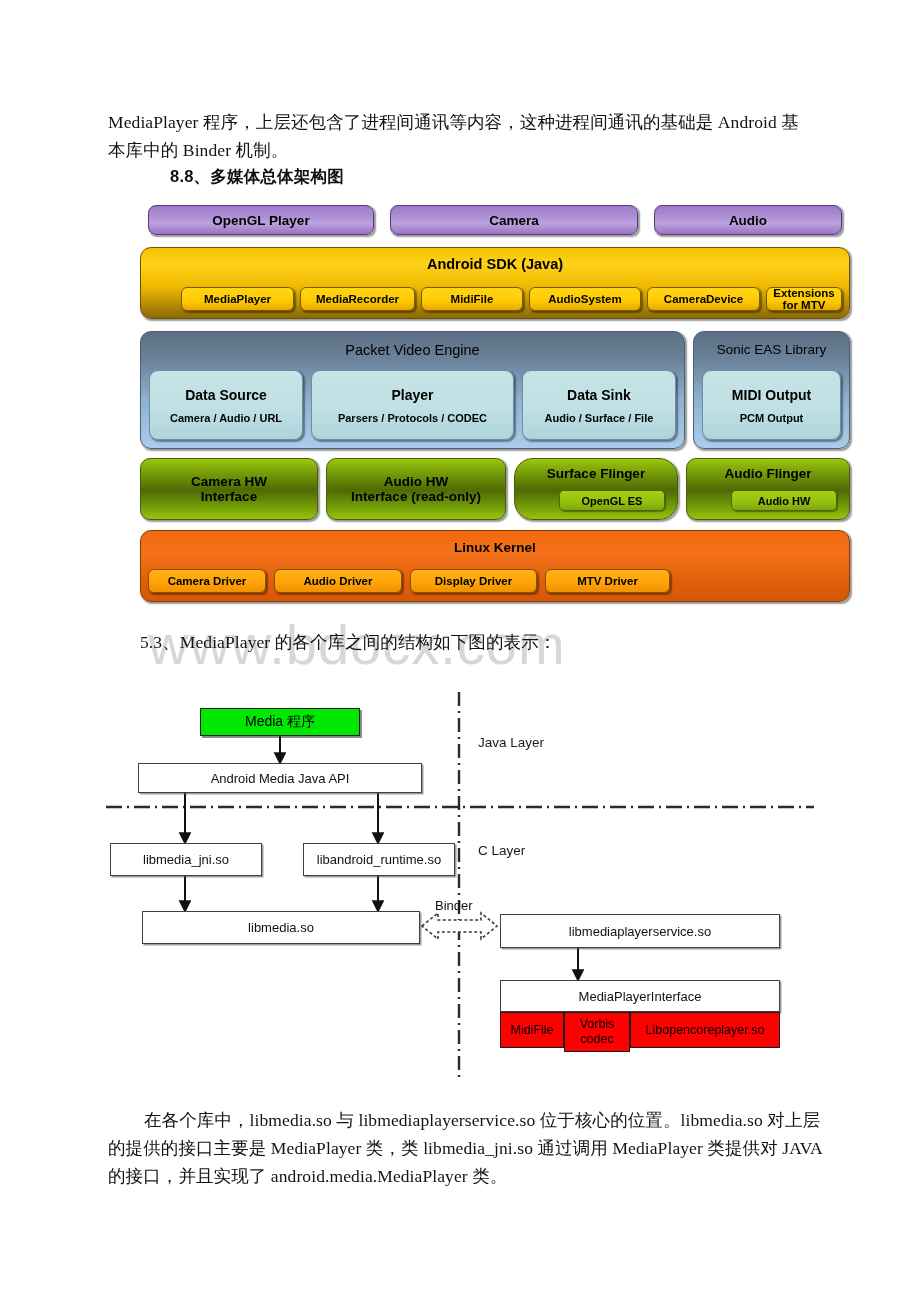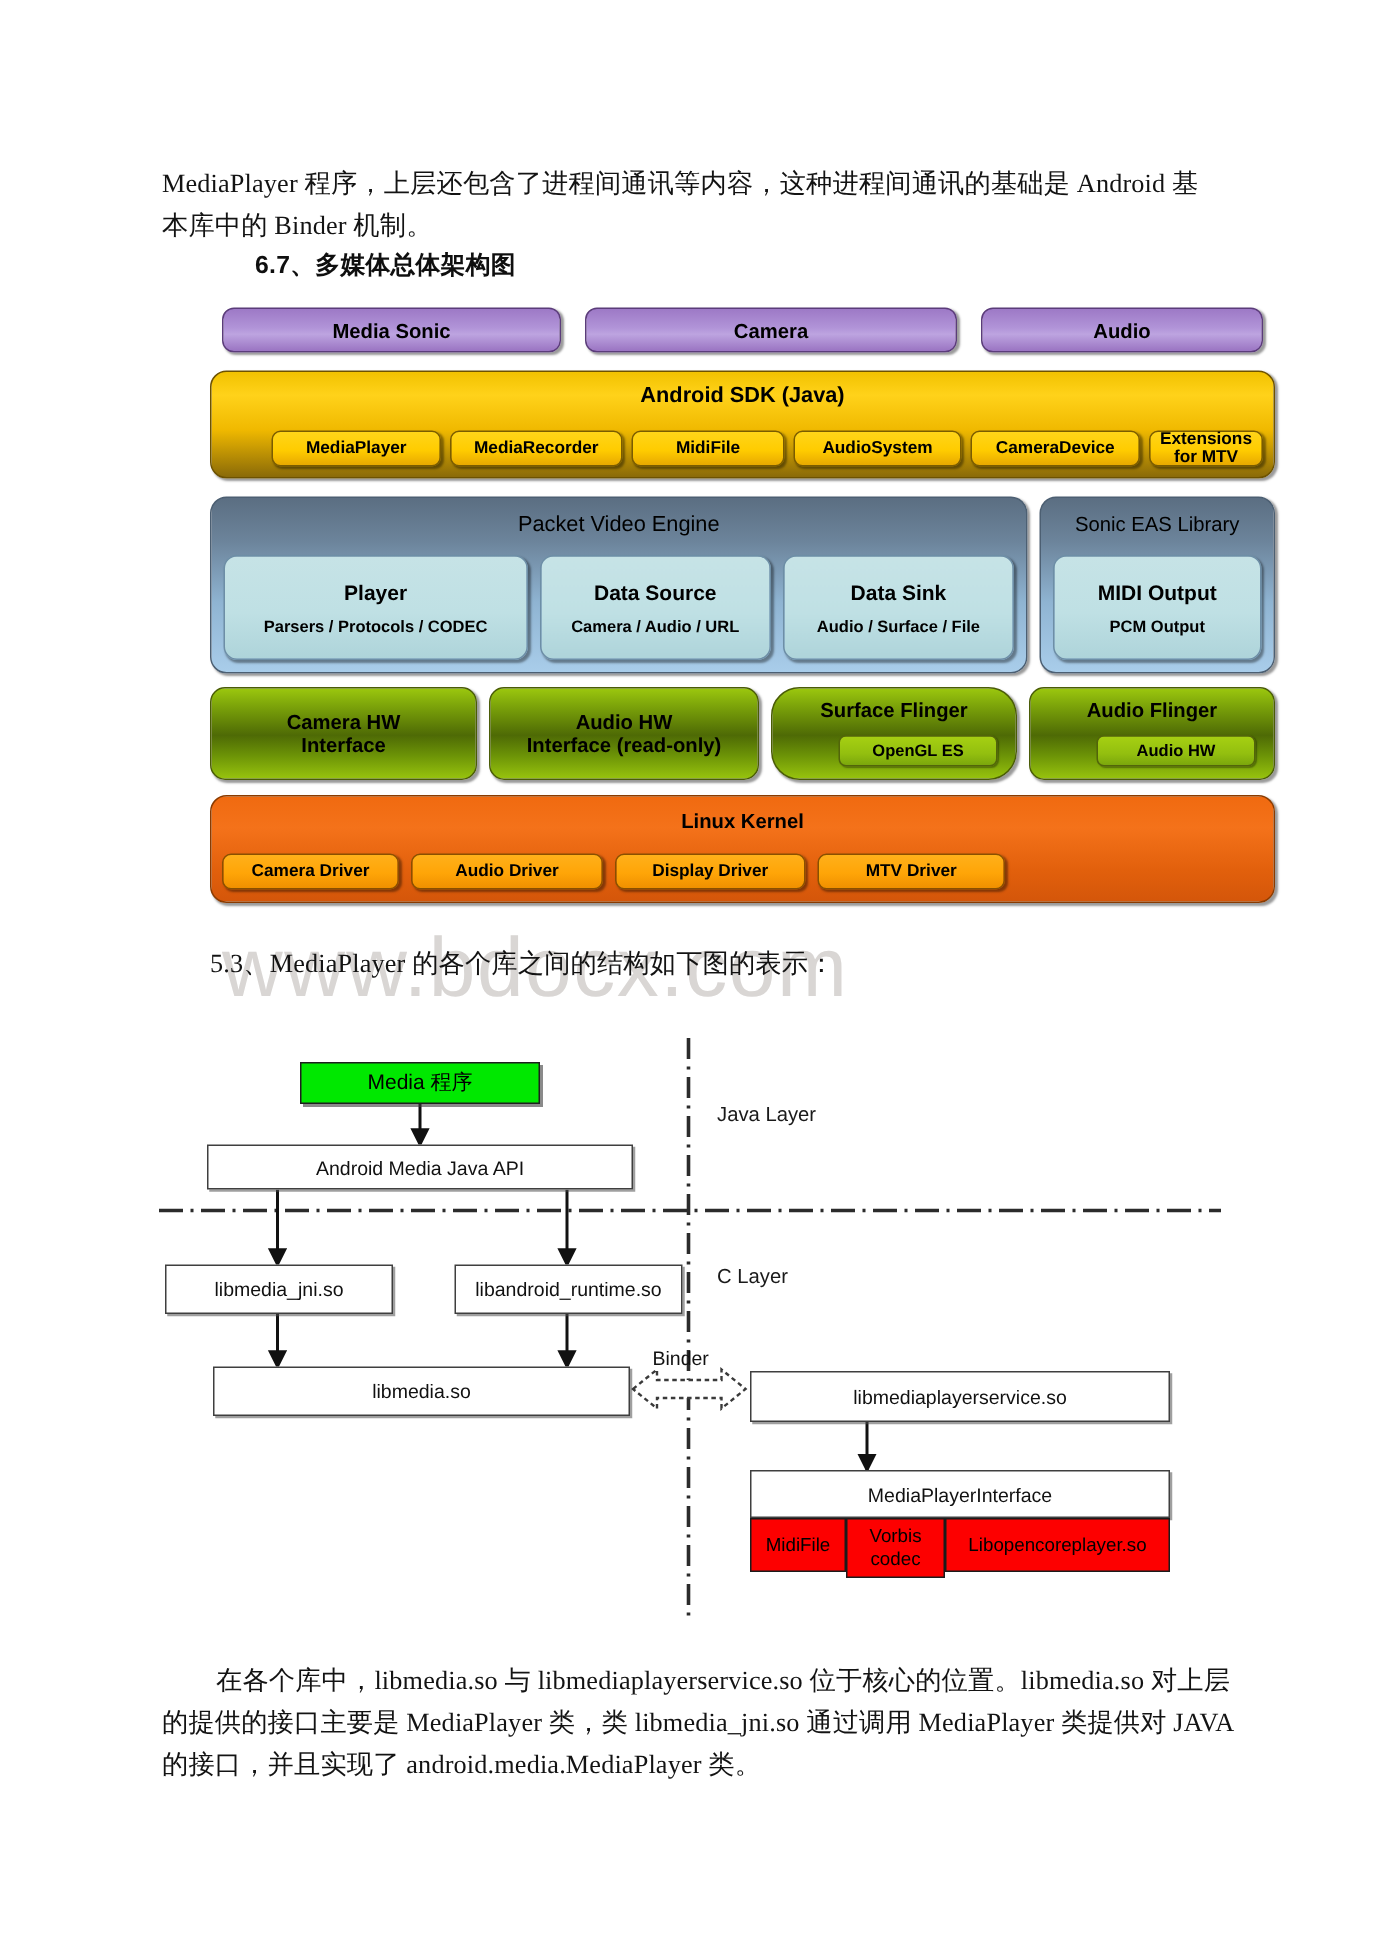--- a/index.html
+++ b/index.html
@@ -170,26 +170,26 @@
   }
   svg.overlay{position:absolute;left:0;top:0;width:720px;height:410px;overflow:visible;}
 </style>
 </head>
 <body>
 
 <div class="page">
 
   <div class="para" id="intro-para">MediaPlayer 程序，上层还包含了进程间通讯等内容，这种进程间通讯的基础是 Android 基本库中的 Binder 机制。</div>
 
-  <div id="sec52-heading">6.7、多媒体总体架构图</div>
+  <div id="sec52-heading">8.8、多媒体总体架构图</div>
 
   <div id="arch">
 
     <div class="bx purple" style="left:8px;top:0;width:226px;">
-      <span>Media Sonic</span>
+      <span>OpenGL Player</span>
     </div>
     <div class="bx purple" style="left:250px;top:0;width:248px;">
       <span>Camera</span>
     </div>
     <div class="bx purple" style="left:514px;top:0;width:188px;">
       <span>Audio</span>
     </div>
 
     <div class="bx sdkband" style="left:0;top:42px;width:710px;height:72px;justify-content:flex-start;">
       <div class="sdk-title">Android SDK (Java)</div>
@@ -211,27 +211,27 @@
         </div>
         <div class="bx sdkchip" style="position:relative;flex:1 1 auto;">
           <span>Extensions for MTV</span>
         </div>
       </div>
     </div>
 
     <div class="bx blueband" style="left:0;top:126px;width:545px;height:118px;justify-content:flex-start;">
       <div class="blue-title">Packet Video Engine</div>
       <div style="position:absolute;left:8px;right:8px;bottom:8px;top:38px;display:flex;gap:8px;">
+        <div class="bx bluechip" style="position:relative;flex:1;">
+          <span class="t1">Data Source</span>
+          <span class="t2">Camera / Audio / URL</span>
+        </div>
         <div class="bx bluechip" style="position:relative;flex:1.32;">
           <span class="t1">Player</span>
           <span class="t2">Parsers / Protocols / CODEC</span>
-        </div>
-        <div class="bx bluechip" style="position:relative;flex:1;">
-          <span class="t1">Data Source</span>
-          <span class="t2">Camera / Audio / URL</span>
         </div>
         <div class="bx bluechip" style="position:relative;flex:1;">
           <span class="t1">Data Sink</span>
           <span class="t2">Audio / Surface / File</span>
         </div>
       </div>
     </div>
 
     <div class="bx blueband" style="left:553px;top:126px;width:157px;height:118px;justify-content:flex-start;padding-left:36px;">
       <div class="blue-title" style="font-size:13.5px;">Sonic EAS Library</div>

